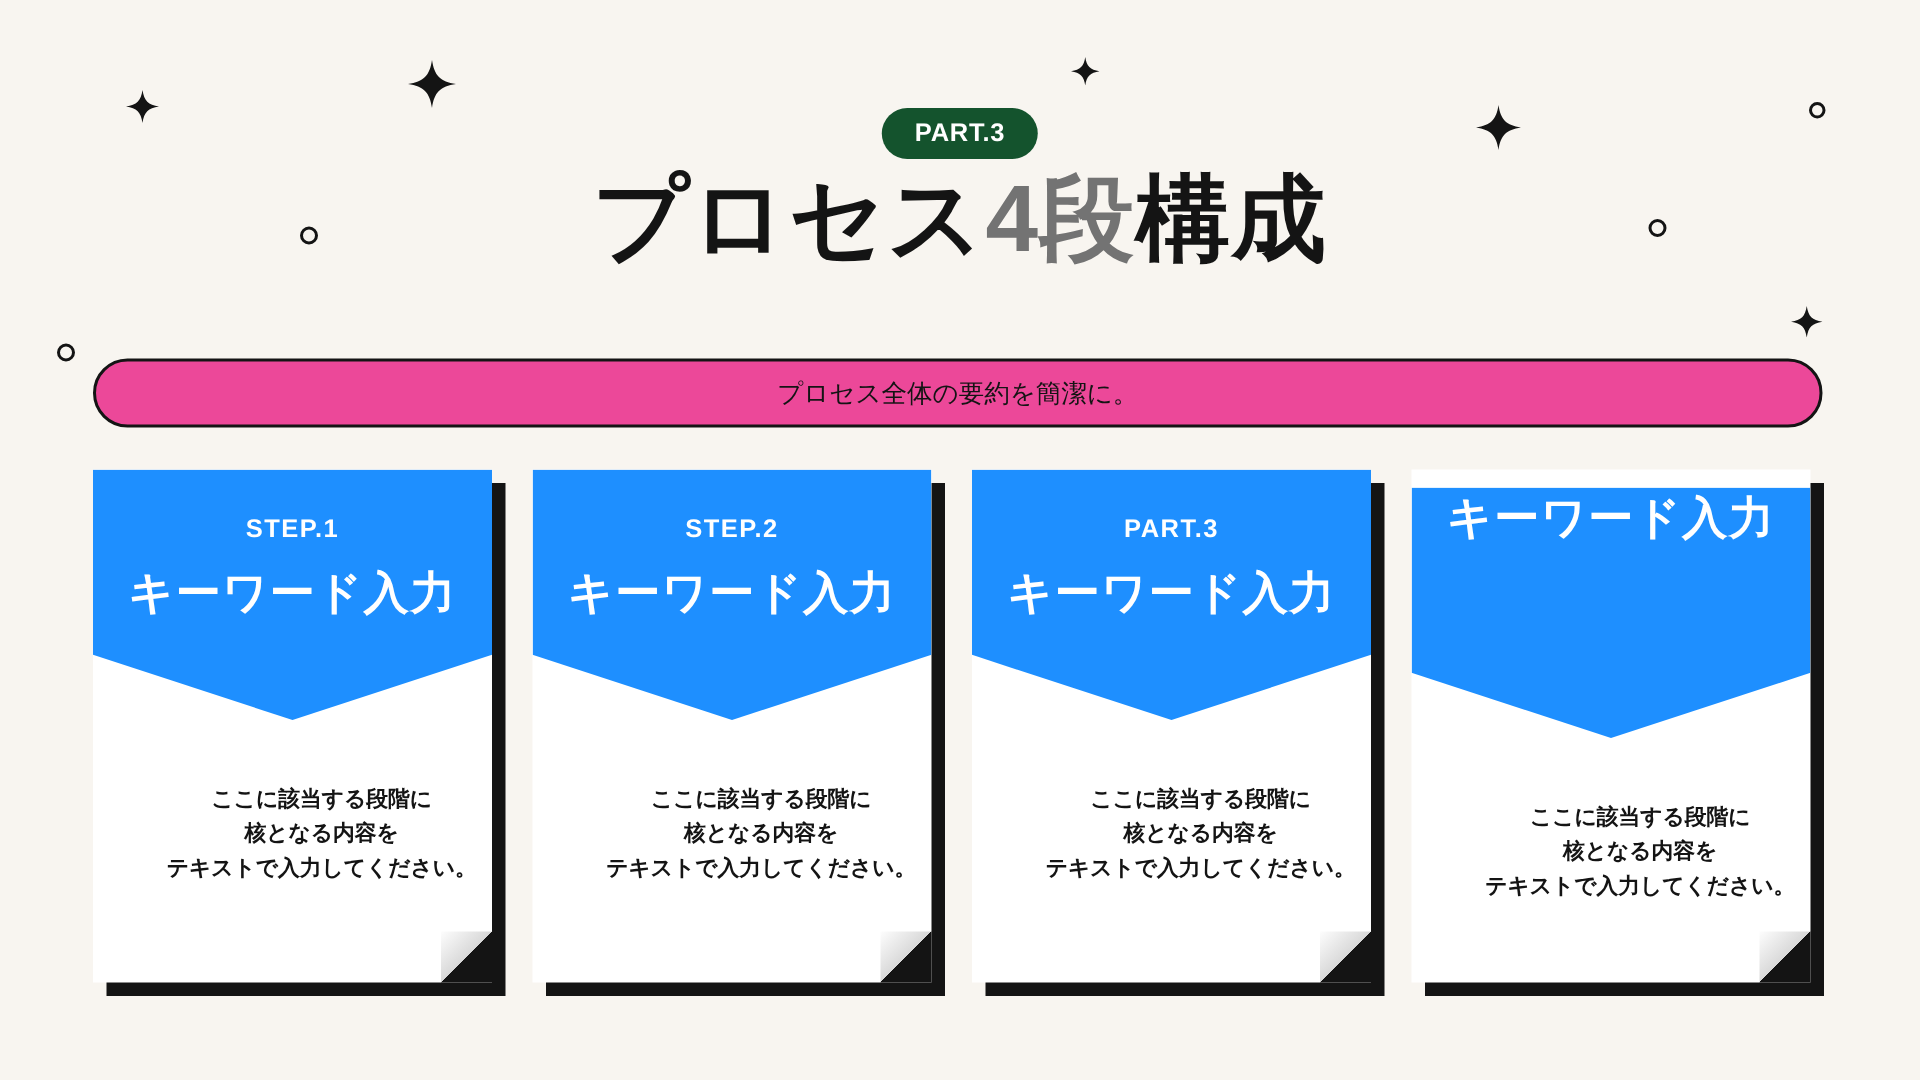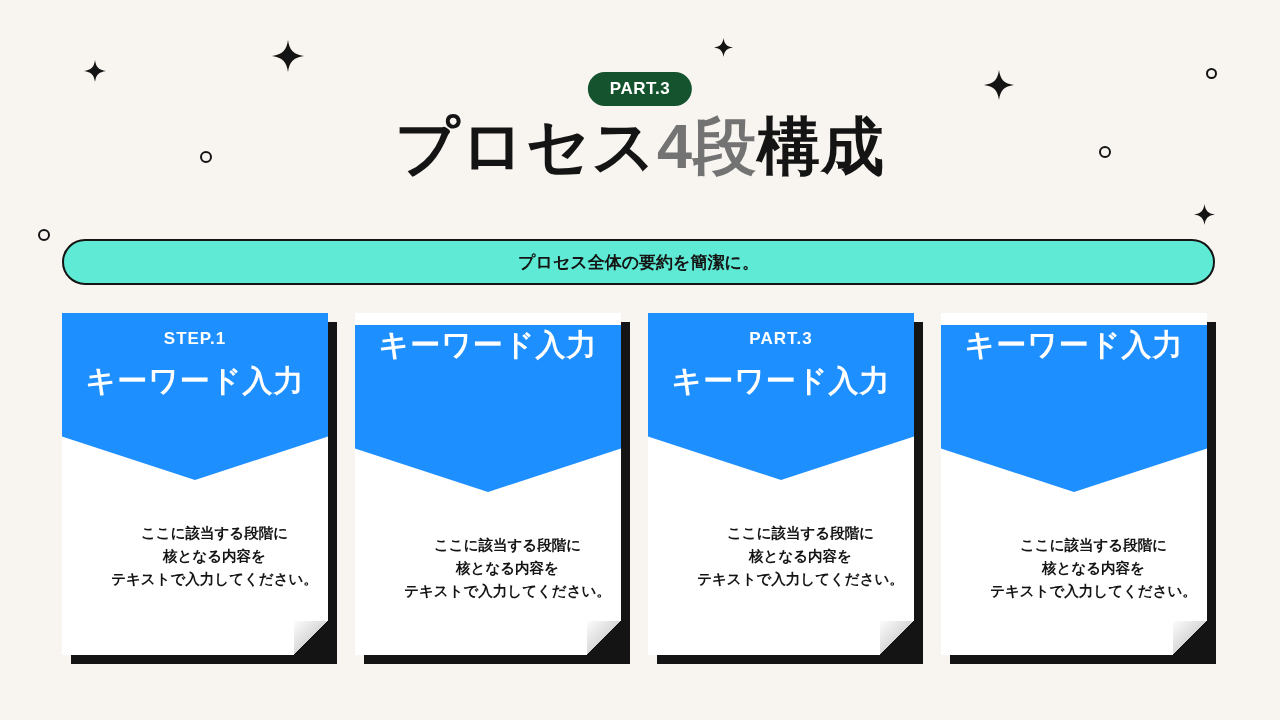--- a/index.html
+++ b/index.html
@@ -65,28 +65,28 @@
   }
   .main-title .accent { color: #737373; }
 
   
   .summary-pill {
     position: absolute;
     top: 239px;
     left: 62px;
     width: 1153px;
     height: 46px;
-    background: #5eead4;
+    background: #ec4899;
     border: 2px solid #141414;
     border-radius: 25px;
     display: flex;
     align-items: center;
     justify-content: center;
     font-size: 17px;
-    font-weight: bold;
+    font-weight: normal;
     color: #141414;
   }
 
   
   .cards {
     position: absolute;
     top: 313px;
     left: 62px;
     display: flex;
     gap: 27px;
@@ -101,21 +101,21 @@
   .card-header {
     position: relative;
     width: 100%;
     height: 167px;
     background: #1e8fff;
     clip-path: polygon(0 0, 100% 0, 100% 74%, 50% 100%, 0 74%);
     text-align: center;
     color: #ffffff;
   }
   .step-label {
-    padding-top: 16px;
+    padding-top: 30px;
     font-size: 17px;
     font-weight: bold;
     letter-spacing: 1px;
   }
   .step-keyword {
     margin-top: 12px;
     font-size: 30px;
     font-weight: 900;
     letter-spacing: 1px;
     font-family: Liberation Serif, serif;
@@ -192,20 +192,21 @@
       <div class="card-body">
         <div>ここに該当する段階に</div>
         <div>核となる内容を</div>
         <div>テキストで入力してください。</div>
       </div>
       <div class="fold"></div>
     </div>
 
     <div class="card">
       <div class="card-header">
+        <div class="step-label">STEP.2</div>
         <div class="step-keyword">キーワード入力</div>
       </div>
       <div class="card-body">
         <div>ここに該当する段階に</div>
         <div>核となる内容を</div>
         <div>テキストで入力してください。</div>
       </div>
       <div class="fold"></div>
     </div>
 

